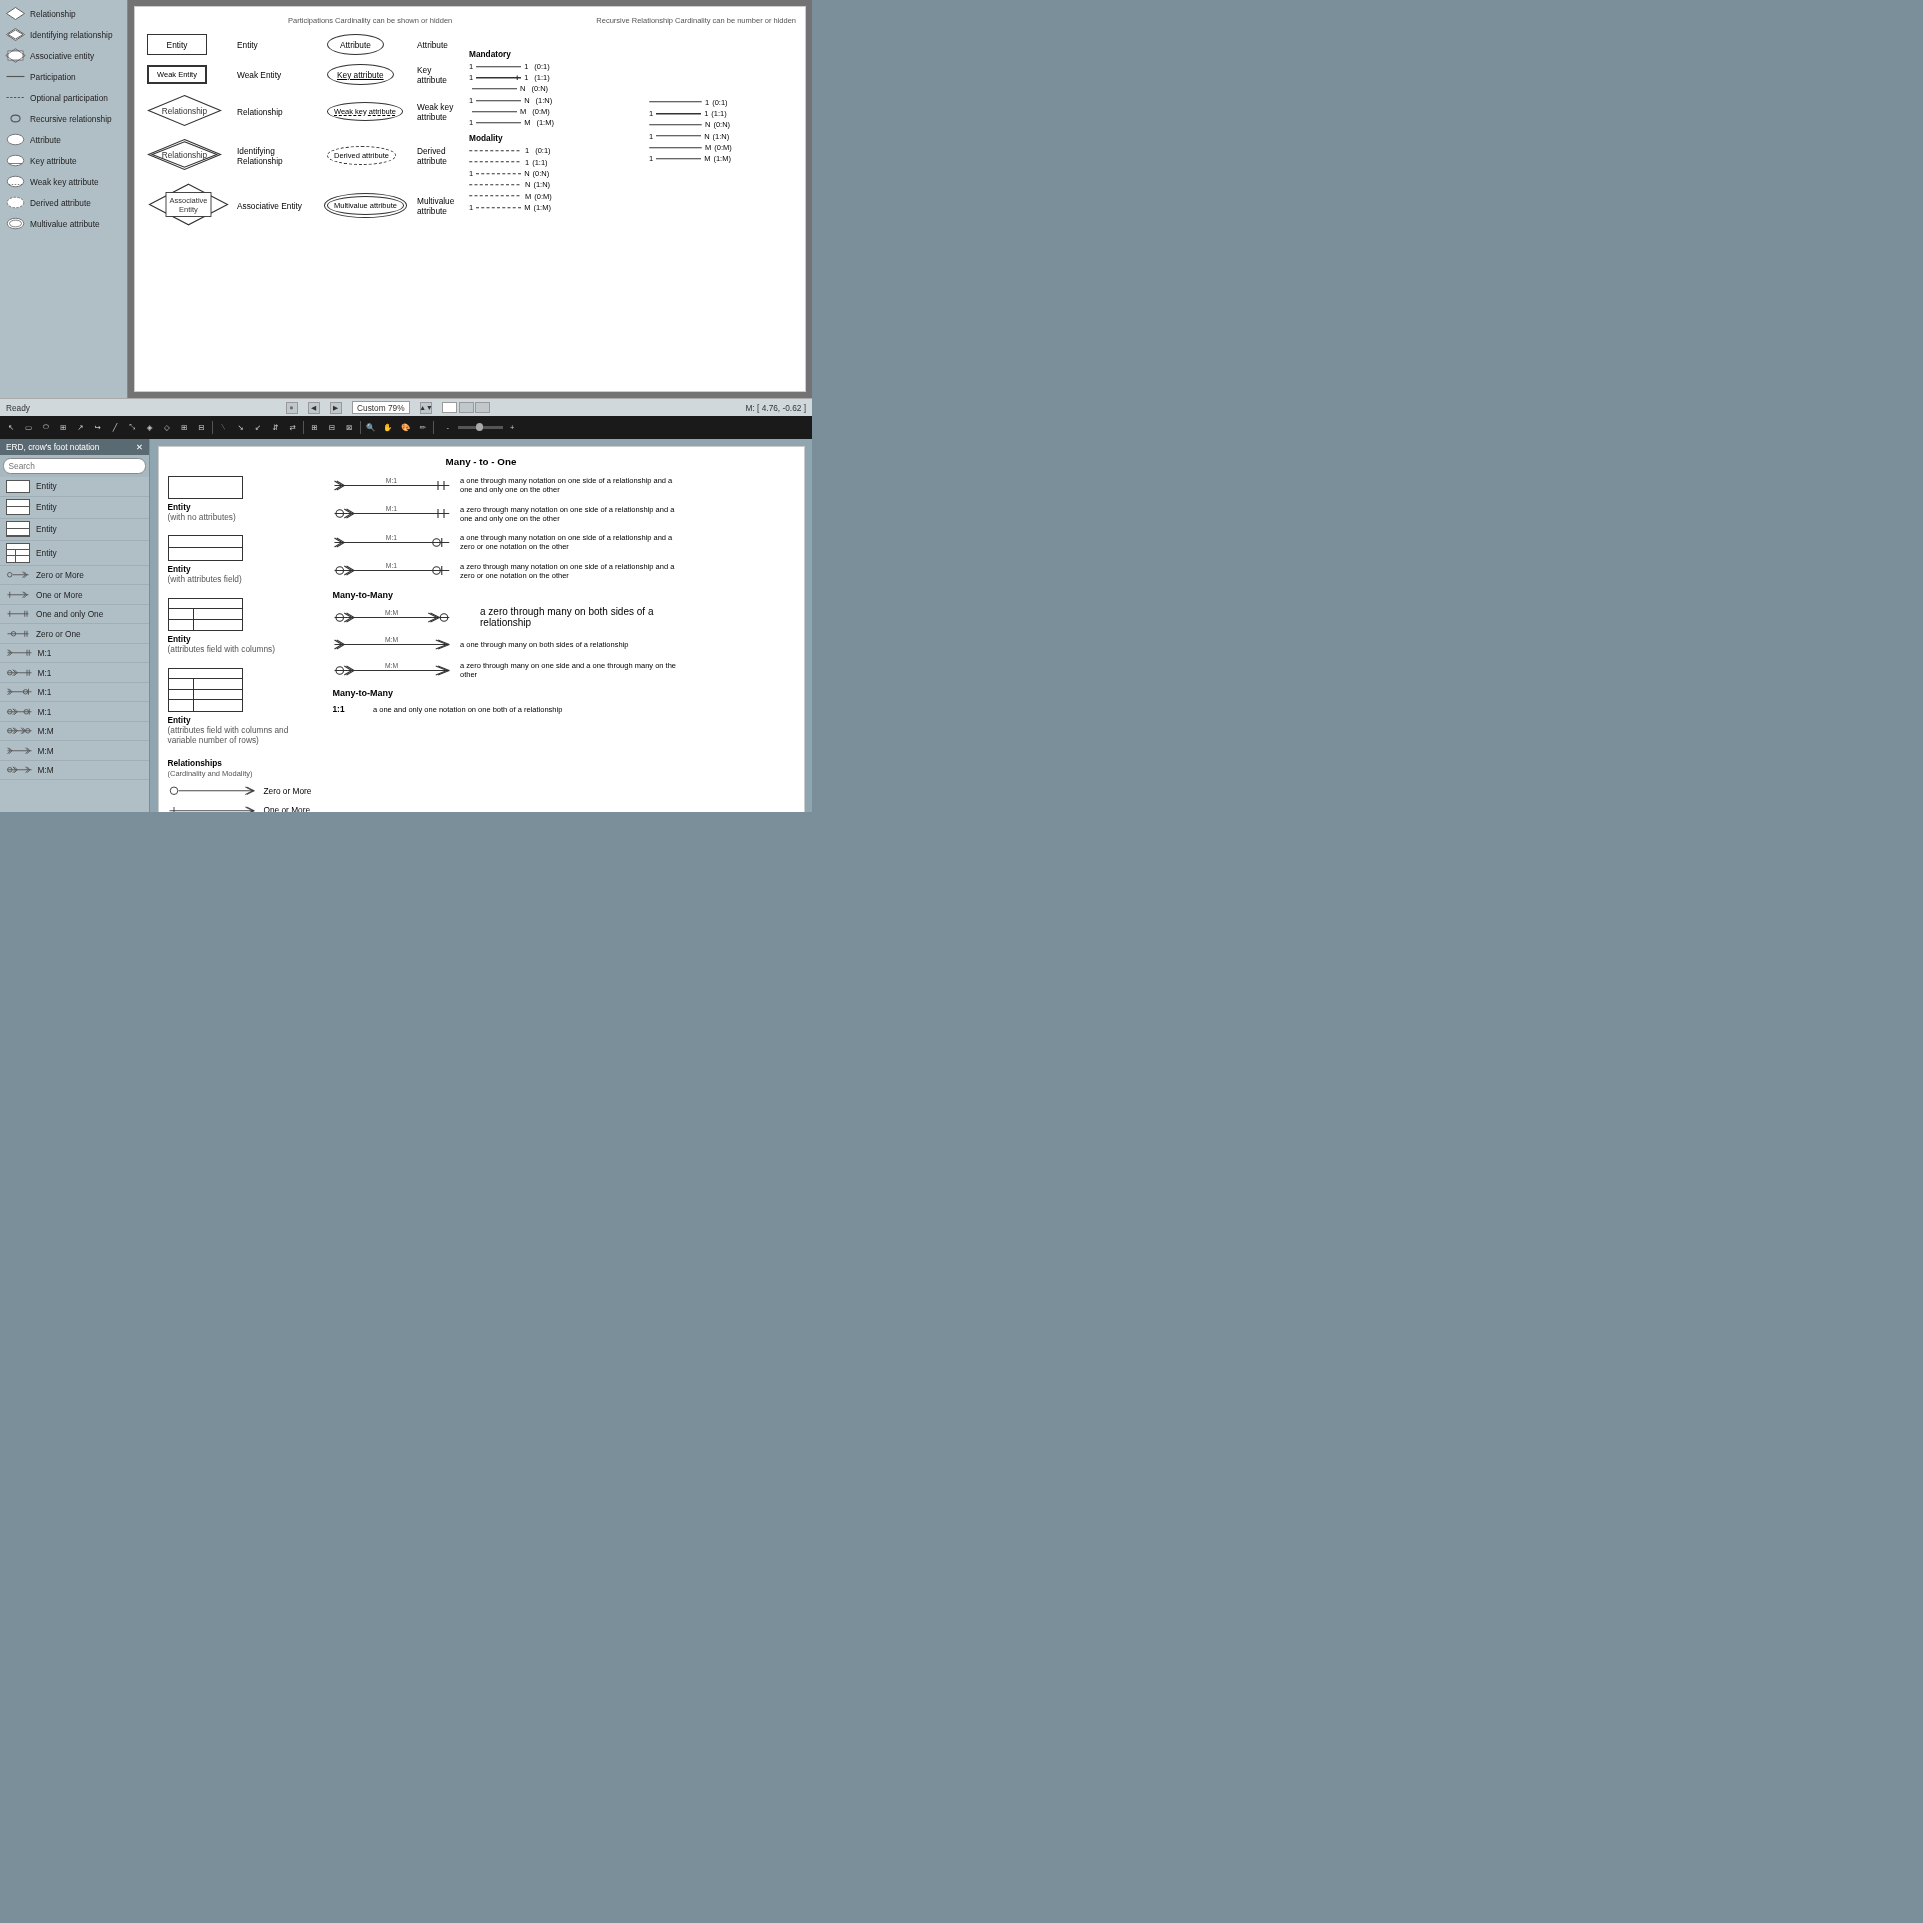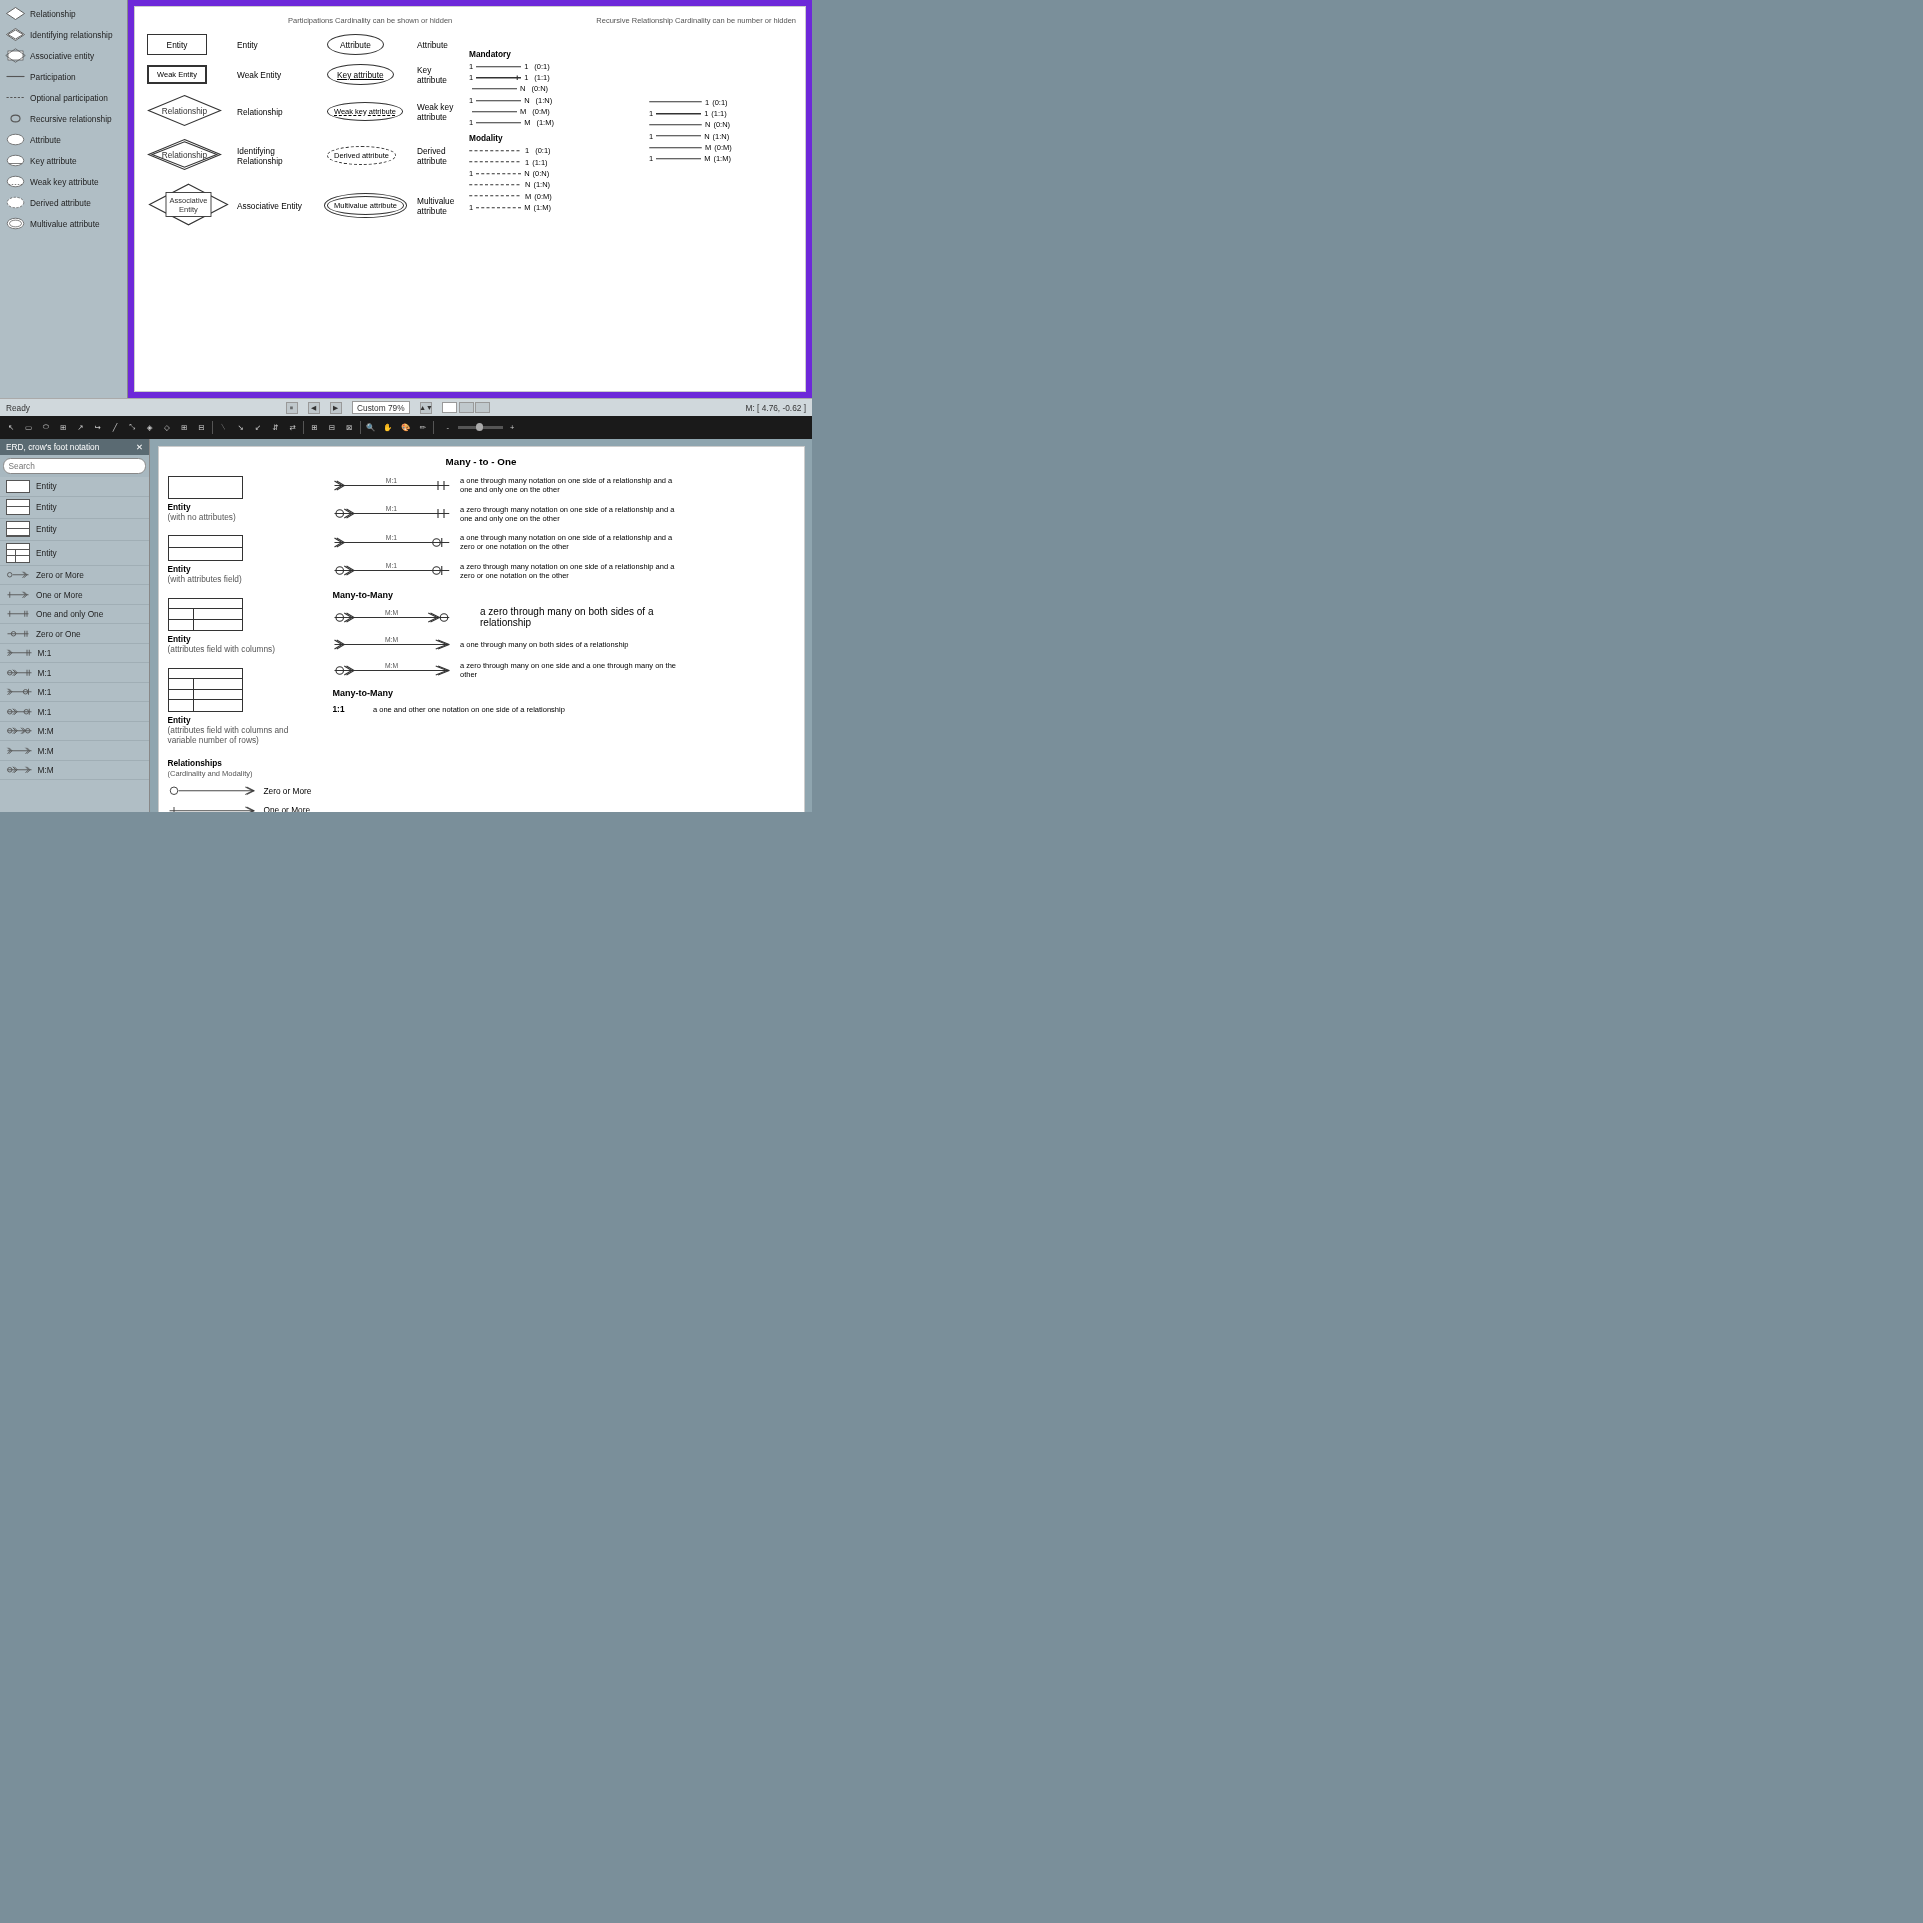--- a/index.html
+++ b/index.html
@@ -35,21 +35,21 @@
       margin-right: 4.5px;
       flex-shrink: 0;
       display: flex;
       align-items: center;
       justify-content: center;
     }
 
     
     .canvas-top {
       flex: 1;
-      background: #6d28d9;
+      background: #737373;
       position: relative;
       overflow: hidden;
     }
     .diagram-paper {
       position: absolute;
       left: 7.5px;
       top: 7.5px;
       right: 7.5px;
       background: white;
       border: 0.8px solid #ccc;
@@ -1024,20 +1024,20 @@
               </svg>
             </div>
             <span style="font-size:7.5px;max-width:225px;">a zero through many on one side and a one through many
 on the other</span>
           </div>
 
           <div style="font-size:9px;font-weight:bold;margin-bottom:6px;">Many-to-Many</div>
 
           <div style="display:flex;align-items:center;gap:18px;">
             <span style="font-size:8.3px;font-weight:bold;width:22.5px;">1:1</span>
-            <span style="font-size:7.5px;max-width:225px;">a one and other one notation on one side of a relationship</span>
+            <span style="font-size:7.5px;max-width:225px;">a one and only one notation on one both of a relationship</span>
           </div>
         </div>
       </div>
     </div>
   </div>
 </div>
 
 
 </body></html>

